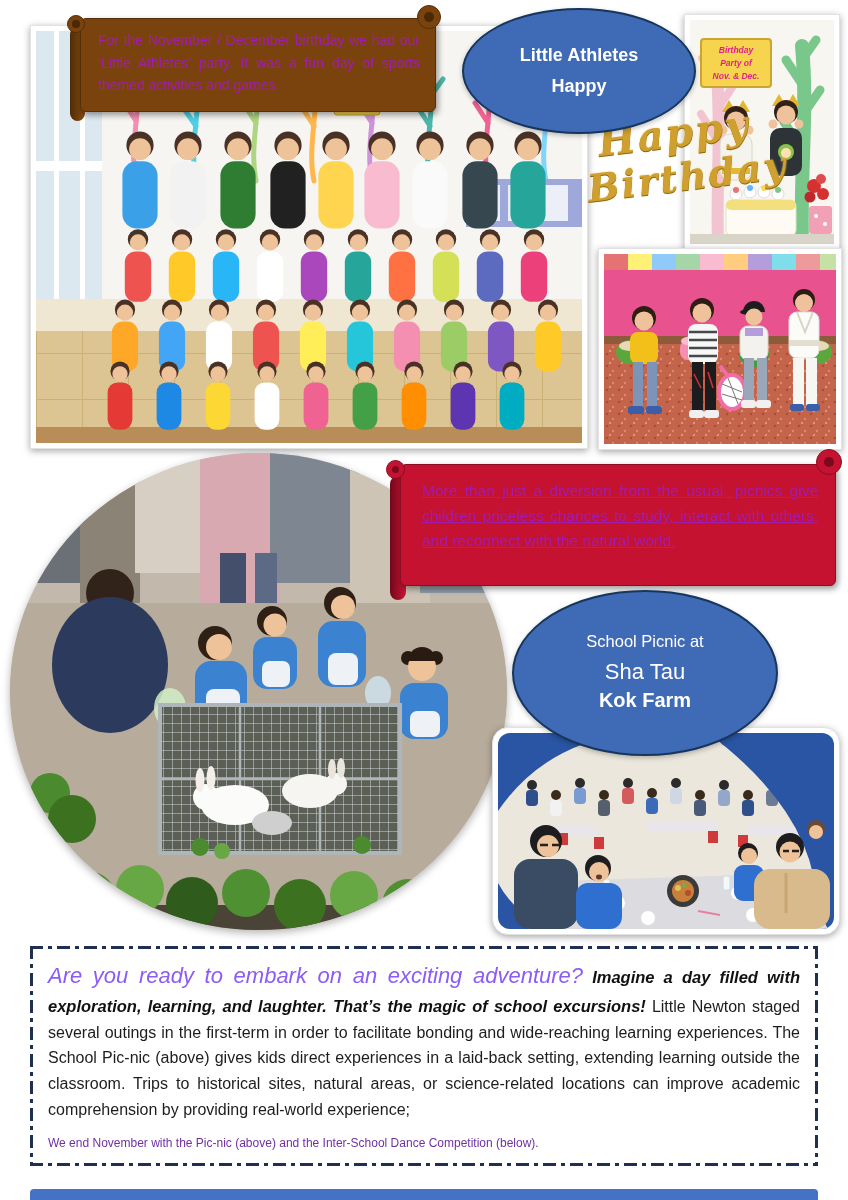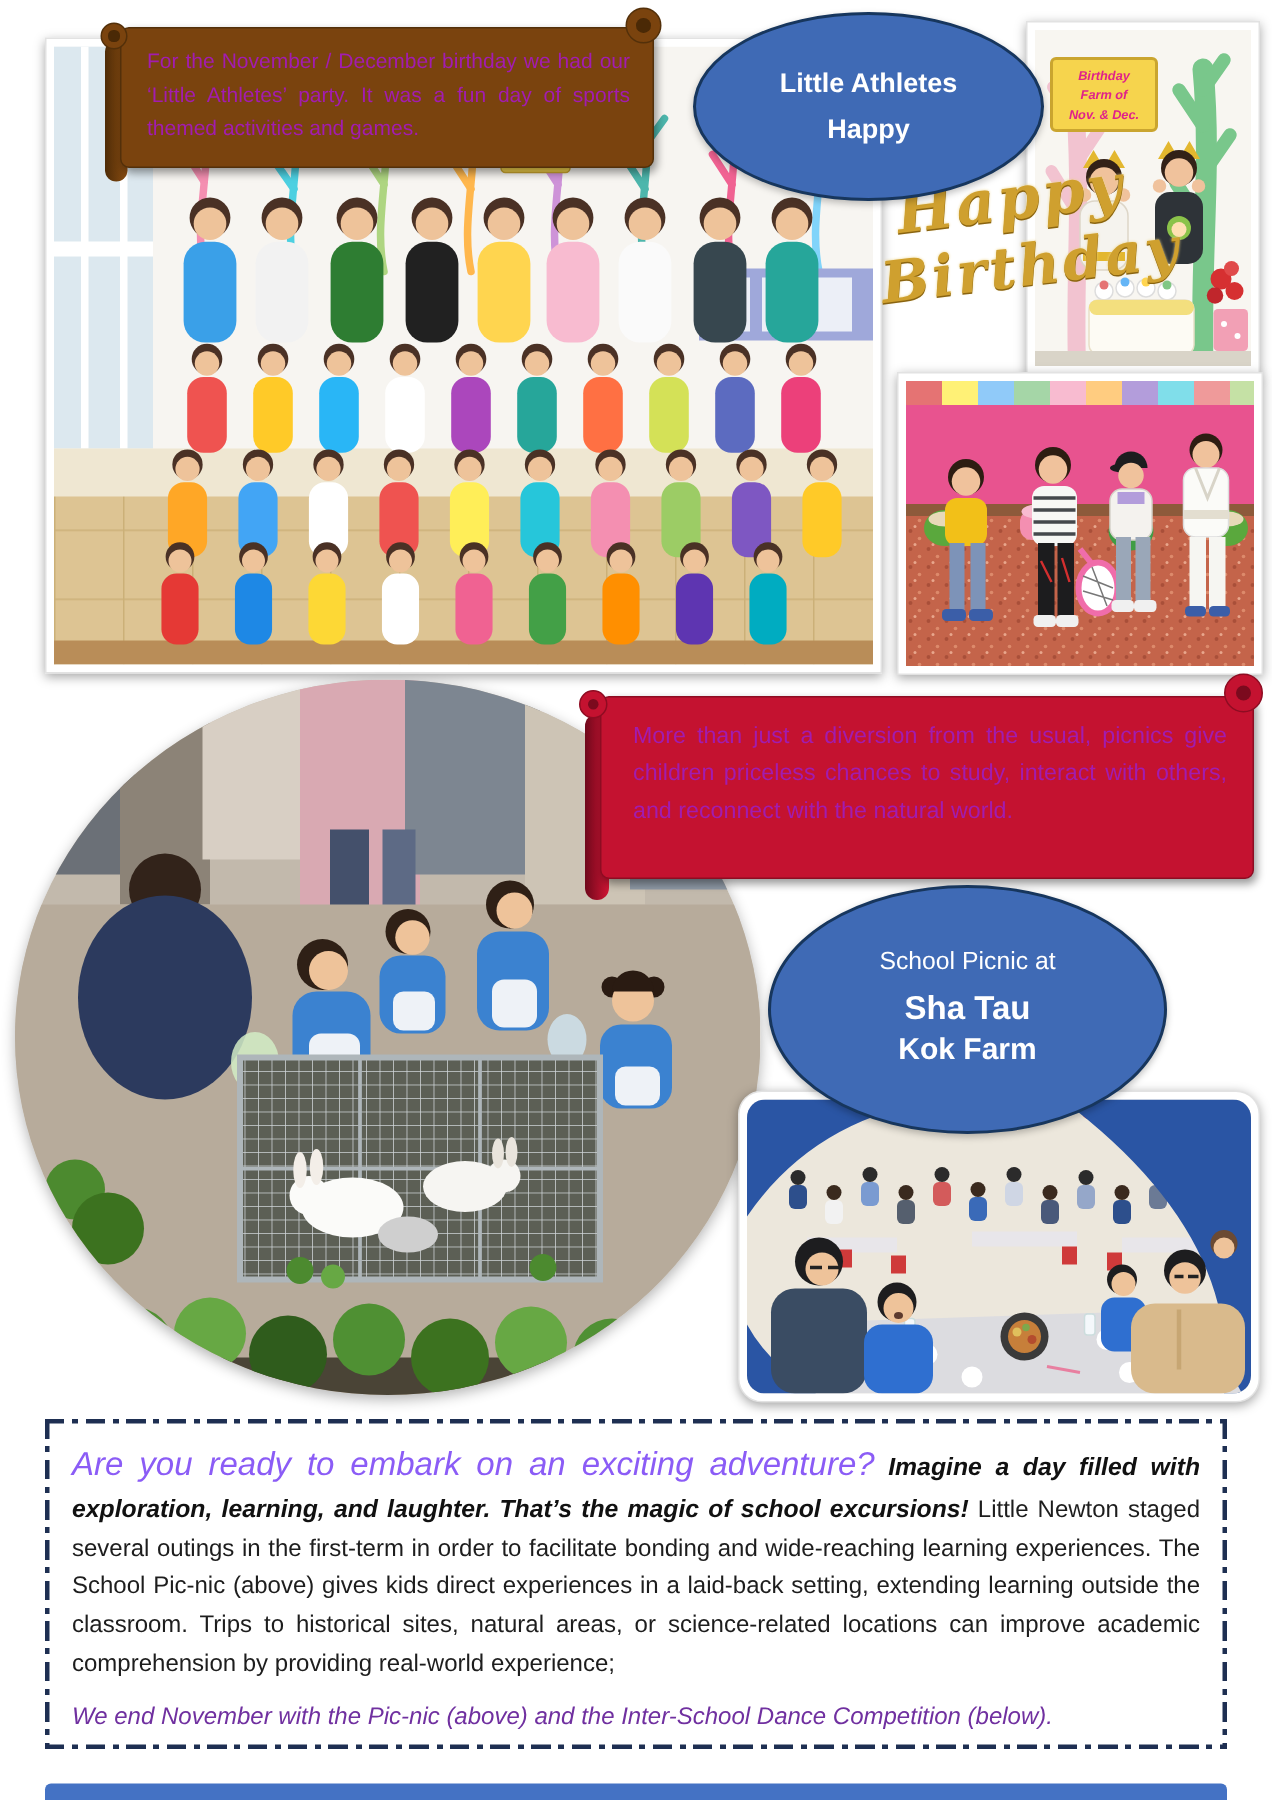--- a/index.html
+++ b/index.html
@@ -22,21 +22,21 @@
   .scroll.brown .sroll{left:0;top:9px;bottom:-9px;width:15px;background:linear-gradient(90deg,#4f2c07,#8a4d12);}
   .scroll.brown .sbody{background:#7a430e;border:1px solid #53300a;}
   .scroll.brown .scurl{background:#7a430e;border:1px solid #53300a;}
   .scroll.brown .scurl::after{background:#4a2906;}
   .scroll.brown .txt{left:28px;right:16px;top:11px;font-size:14px;line-height:1.62;}
 
   .scroll.red .sroll{left:0;top:12px;bottom:-14px;width:16px;background:linear-gradient(90deg,#6f081b,#d11535);}
   .scroll.red .sbody{background:#c41230;border:1px solid #8e0c22;}
   .scroll.red .scurl{background:#c41230;border:1px solid #8e0c22;}
   .scroll.red .scurl::after{background:#7b0a1e;}
-  .scroll.red .txt{left:32px;right:18px;top:14px;font-size:15.5px;line-height:1.62;}
+  .scroll.red .txt{left:32px;right:18px;top:14px;font-size:15.5px;line-height:1.62;text-decoration:underline;}
 
   
   .bellipse{position:absolute;border-radius:50%;background:#3f6ab5;border:2px solid #17365d;
             color:#fff;display:flex;flex-direction:column;align-items:center;justify-content:center;
             text-align:center;z-index:7;box-shadow:0 2px 5px rgba(0,0,0,.25);}
 
   
   .happy{position:absolute;z-index:5;font-family:"DejaVu Serif",serif;font-style:italic;font-weight:bold;
          color:#cfa02f;text-shadow:0 1px 0 #8a6410,0 0 2px #ecd489;transform:rotate(-7deg);
          line-height:1.18;letter-spacing:2px;}
@@ -49,21 +49,21 @@
             font-weight:bold;font-style:italic;font-size:8.5px;line-height:1.5;z-index:2;}
 
   
   .fbox{position:absolute;left:30px;top:946px;width:788px;height:224px;box-sizing:border-box;
         padding:12px 18px 0 18px;z-index:4;}
   .dd{position:absolute;background:repeating-linear-gradient(90deg,#1e2f52 0 13px,transparent 13px 18px,#1e2f52 18px 22px,transparent 22px 27px);height:3px;z-index:5;}
   .dd.v{width:3px;height:auto;background:repeating-linear-gradient(180deg,#1e2f52 0 13px,transparent 13px 18px,#1e2f52 18px 22px,transparent 22px 27px);}
   .ft{margin:0;text-align:justify;font-size:16px;line-height:1.6;color:#1d1d1d;}
   .ft .lead{color:#8b5cf6;font-style:italic;font-size:22px;}
   .ft .lead2{font-style:italic;font-weight:bold;font-size:16.5px;color:#111;}
-  .closing{margin:14px 0 0 0;color:#7030a0;font-style:italic;font-size:16px;}
+  .closing{margin:14px 0 0 0;color:#7030a0;font-size:12px;}
 
   .bottombar{position:absolute;left:30px;top:1189px;width:788px;height:11px;background:#4472c4;border-radius:4px 4px 0 0;z-index:3;}
 
   
   .oval{position:absolute;left:10px;top:453px;width:497px;height:477px;border-radius:50%;overflow:hidden;
         box-shadow:0 3px 9px rgba(0,0,0,.3);z-index:2;}
   .oval svg{display:block;}
 
   .picnic{border-radius:16px;}
   .picnic svg{border-radius:12px;}
@@ -241,21 +241,21 @@
         <circle cx="46" cy="170" r="3" fill="#e57373"></circle>
           <circle cx="60" cy="168" r="3" fill="#64b5f6"></circle>
           <circle cx="74" cy="168" r="3" fill="#ffd54f"></circle>
           <circle cx="88" cy="170" r="3" fill="#81c784"></circle>
         <rect x="36" y="180" width="70" height="36" rx="6" fill="#fdfbf4" stroke="#e8dfc8"></rect>
         <rect x="36" y="180" width="70" height="10" rx="5" fill="#f3df7e"></rect>
         <rect x="0" y="214" width="144" height="10" fill="#d9d4c8"></rect>
       </svg>
       <div class="wallsign">
         <div>Birthday</div>
-        <div>Farm of</div>
+        <div>Party of</div>
         <div>Nov. &amp; Dec.</div>
       </div>
     </div>
   </div>
 
   <div class="pframe" style="left:598px;top:248px;z-index:1">
     <svg width="232" height="190" viewBox="0 0 232 190">
       <rect width="232" height="190" fill="#eee"></rect>
       <g>
         <rect x="0" y="0" width="24" height="16" fill="#e57373"></rect>
@@ -399,21 +399,21 @@
   <div class="scroll red" style="left:390px;top:464px;width:446px;height:122px">
     <div class="sroll"></div>
     <div class="sbody"></div>
     <div class="scurl" style="left:-4px;top:-4px;width:17px;height:17px"></div>
     <div class="scurl" style="right:-6px;top:-15px;width:24px;height:24px"></div>
     <div class="txt">More than just a diversion from the usual, picnics give children priceless chances to study, interact with others, and reconnect with the natural world.</div>
   </div>
 
   <div class="bellipse" style="left:512px;top:590px;width:262px;height:162px">
     <div style="font-size:16.5px;margin-bottom:6px">School Picnic at</div>
-    <div style="font-size:22px;font-weight:bold;line-height:1.35">Sha Tau</div>
+    <div style="font-size:22px;font-weight:normal;line-height:1.35">Sha Tau</div>
     <div style="font-size:20px;font-weight:bold;line-height:1.35">Kok Farm</div>
   </div>
 
   <div class="pframe picnic" style="left:492px;top:727px;z-index:3">
     <svg width="336" height="196" viewBox="0 0 336 196">
       <rect width="336" height="196" fill="#ece7dc"></rect>
       <circle cx="200" cy="10" r="5" fill="#d84343"></circle>
         <circle cx="228" cy="8" r="5" fill="#d84343"></circle>
         <circle cx="256" cy="11" r="5" fill="#d84343"></circle>
       <path d="M120 6 h120" stroke="#b9b2a4" stroke-width="1.5"></path>

